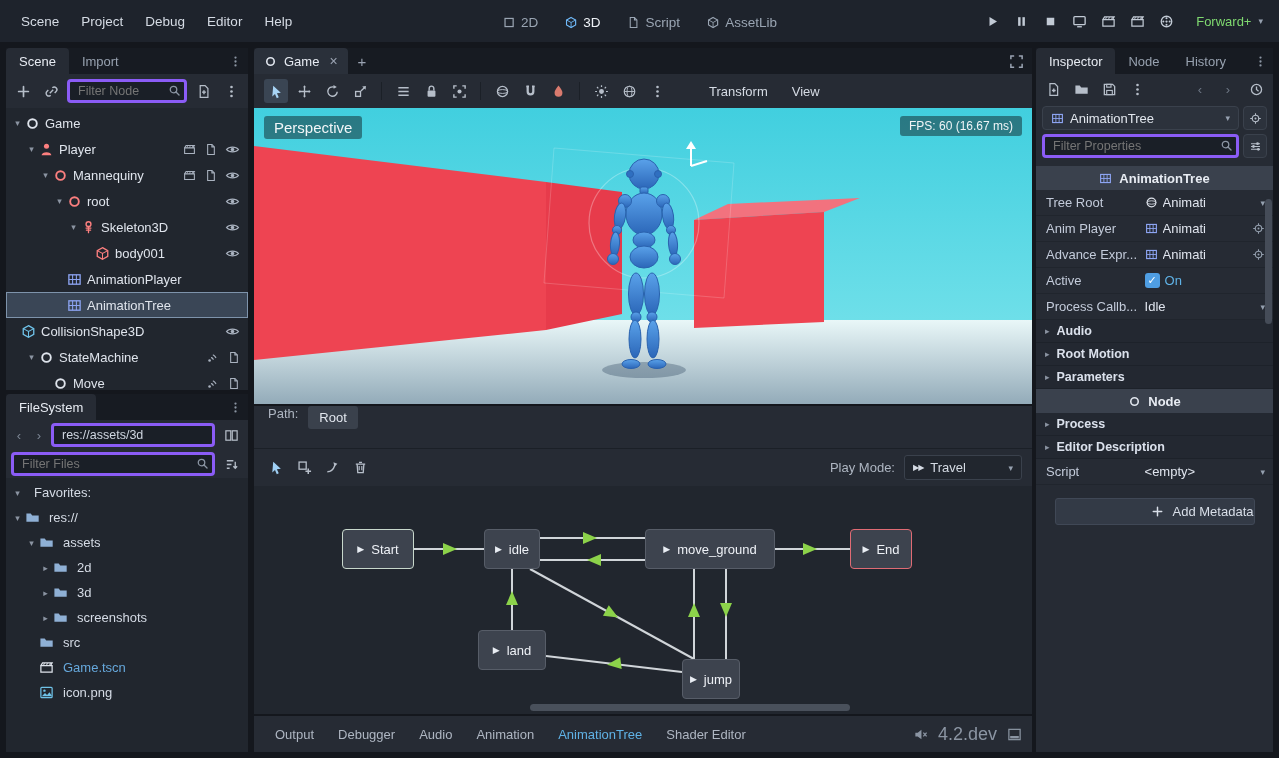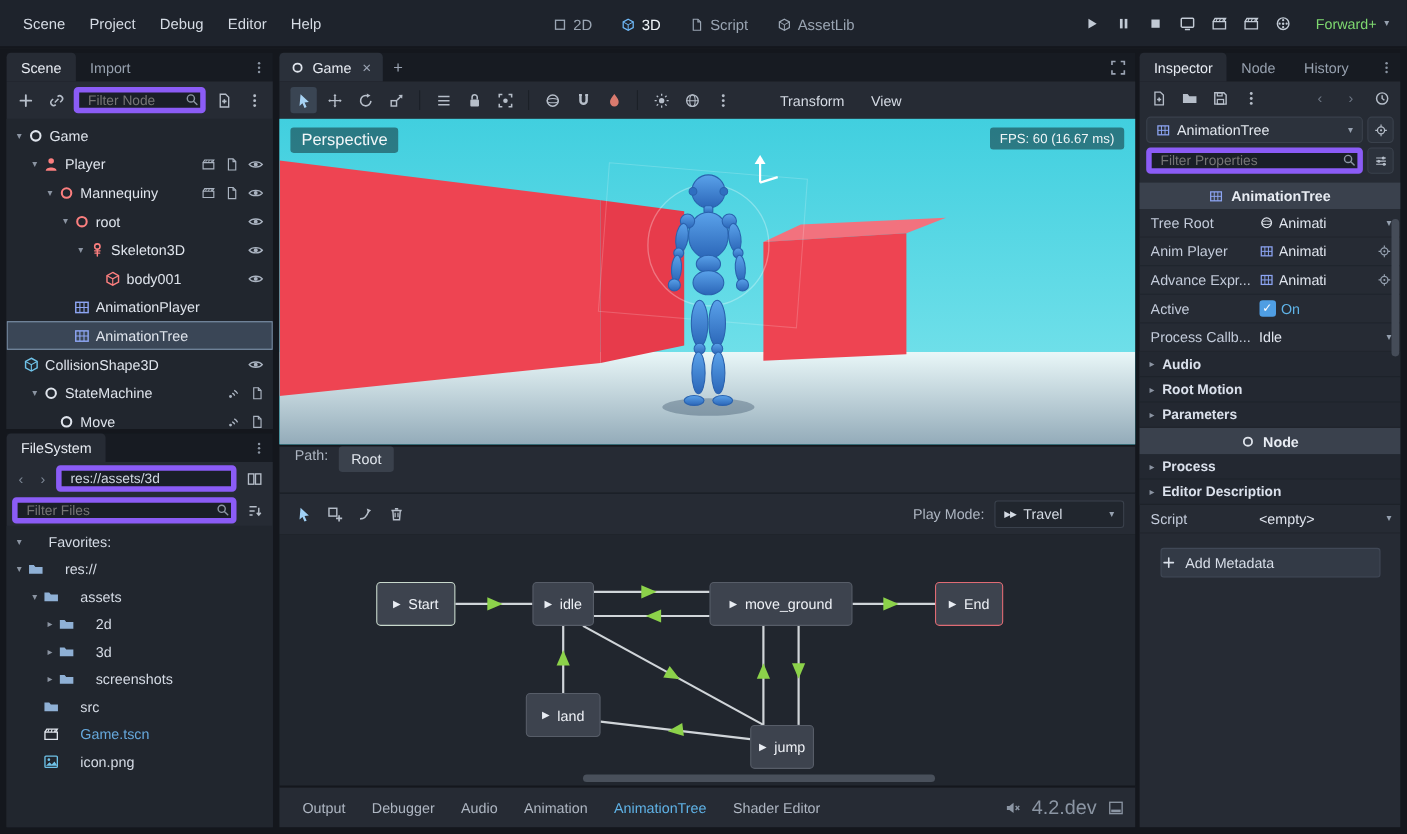--- a/index.html
+++ b/index.html
@@ -25,32 +25,32 @@
 .tabs{height:26px;display:flex;background:#171b22;align-items:stretch;flex:none}
 .tab{display:flex;align-items:center;padding:0 13px;font-size:13px;color:#97a1af;gap:6px}
 .tab.on{background:#262b34;color:#e7ebf2;border-radius:4px 4px 0 0}
 .tabs .dots{margin-left:auto;display:flex;align-items:center;padding:0 6px;color:#8b95a3}
 .dockbody{flex:1;background:#262b34;display:flex;flex-direction:column;min-height:0;position:relative}
 .toolrow{height:34px;display:flex;align-items:center;gap:4px;padding:0 5px;flex:none}
 .tbtn{min-width:24px;height:24px;display:flex;align-items:center;justify-content:center;color:#b6bec9;border-radius:3px;padding:0 3px}
 .tbtn.on{background:#3a4553;color:#a8d4f5}
 .vsep{width:1px;height:18px;background:#1b2027;margin:0 5px;flex:none}
 .inwrap{position:relative;flex:1;min-width:0}
-.inp{background:#1a1f27;border:5px solid #8b5cf6;border-radius:4px;color:#cfd6e0;font-size:12.5px;height:24px;padding:0 24px 0 8px;width:100%;outline:none;font-family:inherit}
+.inp{background:#1a1f27;border:3px solid #8b5cf6;border-radius:4px;color:#cfd6e0;font-size:12.5px;height:24px;padding:0 24px 0 8px;width:100%;outline:none;font-family:inherit}
 .inwrap .mag{position:absolute;right:6px;top:5px;color:#8b95a3}
 
 .tree{flex:1;background:#21262e;overflow:hidden;padding-top:2px}
 .trow{display:flex;align-items:center;height:26px;padding-right:8px;color:#dfe4ec;position:relative}
 .trow .tw{width:15px;text-align:center;color:#8b94a2;font-size:9px;flex:none}
 .trow .lbl{margin-left:5px;white-space:nowrap}
 .trow .tail{margin-left:auto;display:flex;gap:8px;align-items:center;color:#aab3c0}
 .trow.sel{background:#3a4656;outline:1px solid #7e93ab;outline-offset:-1px}
 .frow{display:flex;align-items:center;height:25px;padding-right:8px;color:#d5dbe5}
 .frow .tw{width:15px;text-align:center;color:#8b94a2;font-size:9px;flex:none}
-.frow .lbl{margin-left:19px;white-space:nowrap}
+.frow .lbl{margin-left:9px;white-space:nowrap}
 .blue{color:#66a8dc}
 
 #gametabs{height:26px;background:#171b22;display:flex;align-items:stretch;flex:none}
 .gtab{display:flex;align-items:center;gap:7px;background:#2a303a;padding:0 10px;color:#e7ebf2;border-radius:4px 4px 0 0}
 .gtab .x{color:#9aa3b2;font-size:14px;margin-left:3px}
 .plus-tab{display:flex;align-items:center;padding:0 10px;color:#9aa3b2;font-size:15px}
 #gametabs .fsbtn{margin-left:auto;display:flex;align-items:center;padding:0 8px;color:#9aa3b2}
 #tool3d{height:34px;background:#262b34;display:flex;align-items:center;gap:4px;padding:0 10px;flex:none}
 .mtxt{color:#d5dbe4;font-size:13px;padding:0 10px}
 #viewport{height:296px;position:relative;flex:none;overflow:hidden;background:#4bd5e3}
@@ -81,21 +81,21 @@
 .pheader{height:24px;margin-top:6px;background:#3a414d;display:flex;align-items:center;justify-content:center;gap:7px;font-weight:bold;color:#e8ecf3;flex:none}
 .prow{display:flex;align-items:center;height:26px;border-bottom:1px solid #20252d;padding:0 8px 0 10px;flex:none}
 .plabel{color:#c3cbda;width:45%;white-space:nowrap;overflow:hidden}
 .pval{display:flex;align-items:center;gap:5px;flex:1;color:#e0e5ee;min-width:0}
 .pval .txt{white-space:nowrap;overflow:hidden}
 .cdn2{margin-left:auto;color:#95a0af;font-size:9px}
 .cbx{width:15px;height:15px;background:#4f9ee3;border-radius:3px;color:#fff;font-size:11px;display:flex;align-items:center;justify-content:center}
 .onlbl{color:#5fb2e6}
 .psec{display:flex;align-items:center;height:23px;padding:0 9px;background:#232831;border-bottom:1px solid #1d222a;font-weight:bold;font-size:12.5px;color:#dbe1ec;flex:none}
 .psec .ar{color:#8b94a2;font-size:9px;margin-right:7px}
-.addmeta{margin:13px auto 0;width:200px;height:27px;background:#333a46;border:1px solid #404856;border-radius:3px;color:#d9dfe9;display:flex;align-items:center;justify-content:flex-start;gap:9px;flex:none}
+.addmeta{margin:13px auto 0;width:200px;height:27px;background:#333a46;border:1px solid #404856;border-radius:3px;color:#d9dfe9;display:flex;align-items:center;justify-content:flex-end;gap:9px;flex:none}
 .vsb{position:absolute;right:1px;top:125px;width:7px;height:125px;background:#454c58;border-radius:4px}
 .hidden-defs{position:absolute;width:0;height:0;overflow:hidden}
 </style>
 </head>
 <body>
 
 <svg class="hidden-defs" xmlns="http://www.w3.org/2000/svg" aria-hidden="true">
 <defs>
 <symbol id="s-search" viewBox="0 0 16 16">
         <circle cx="6.8" cy="6.8" r="4" fill="none" stroke="currentColor" stroke-width="1.6"></circle>

